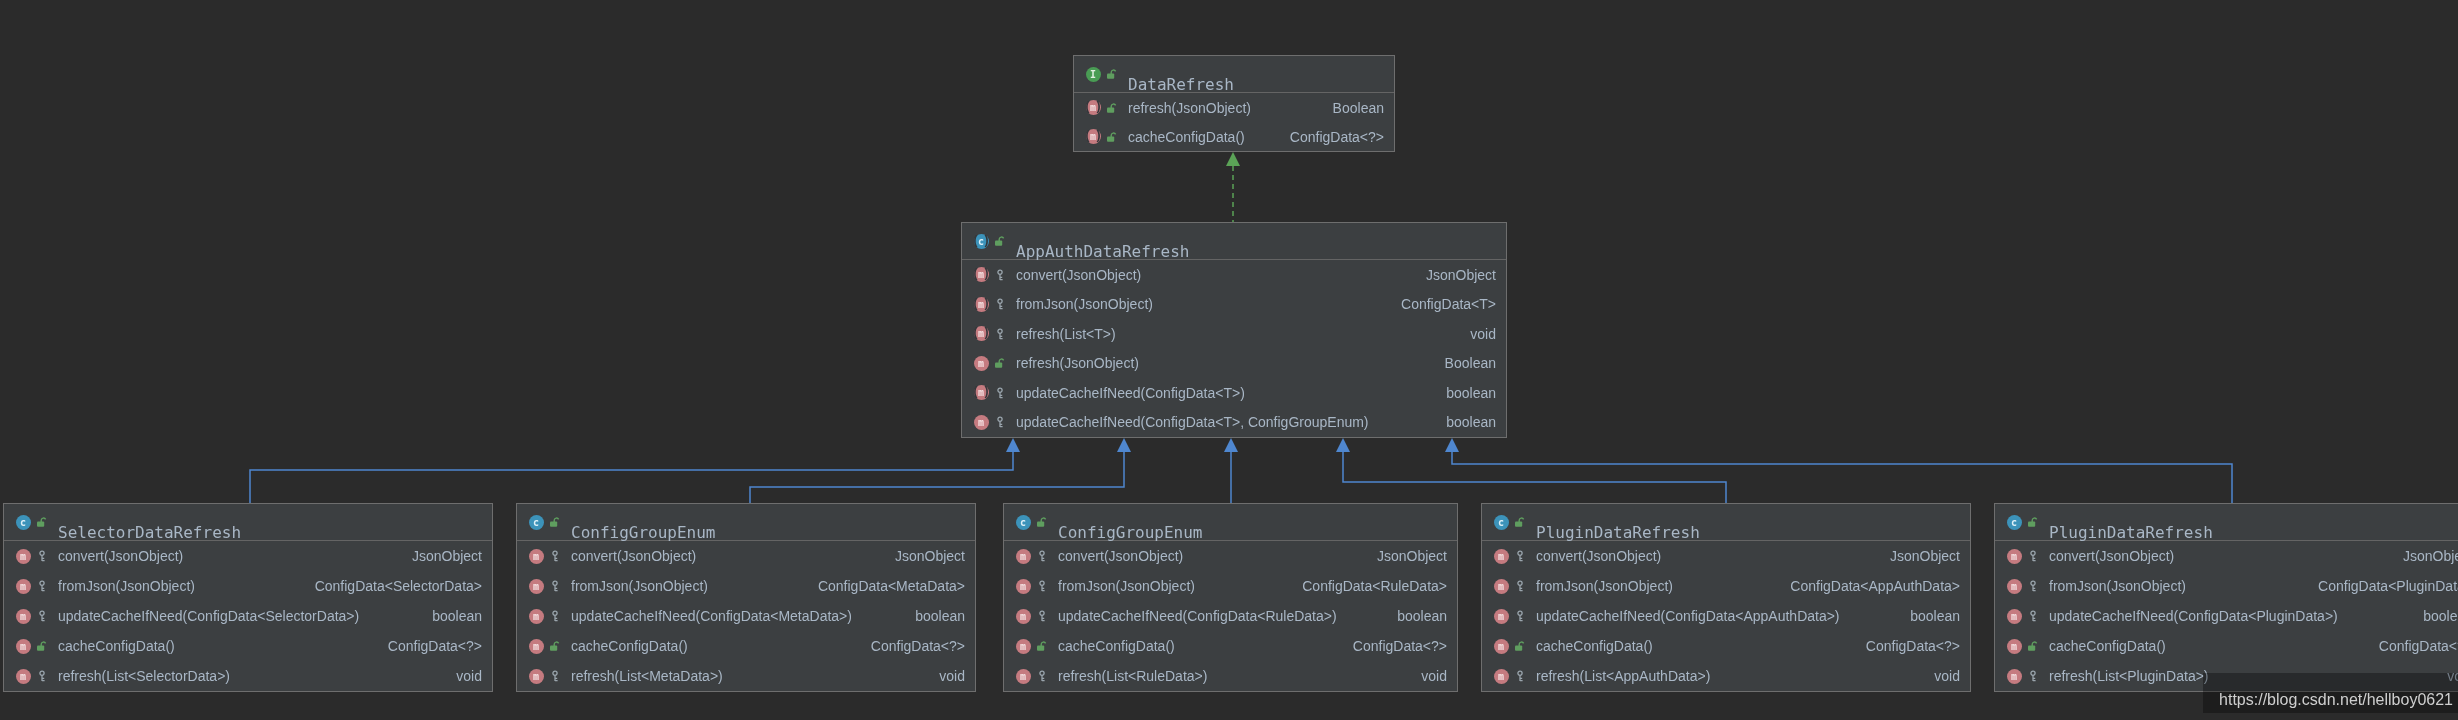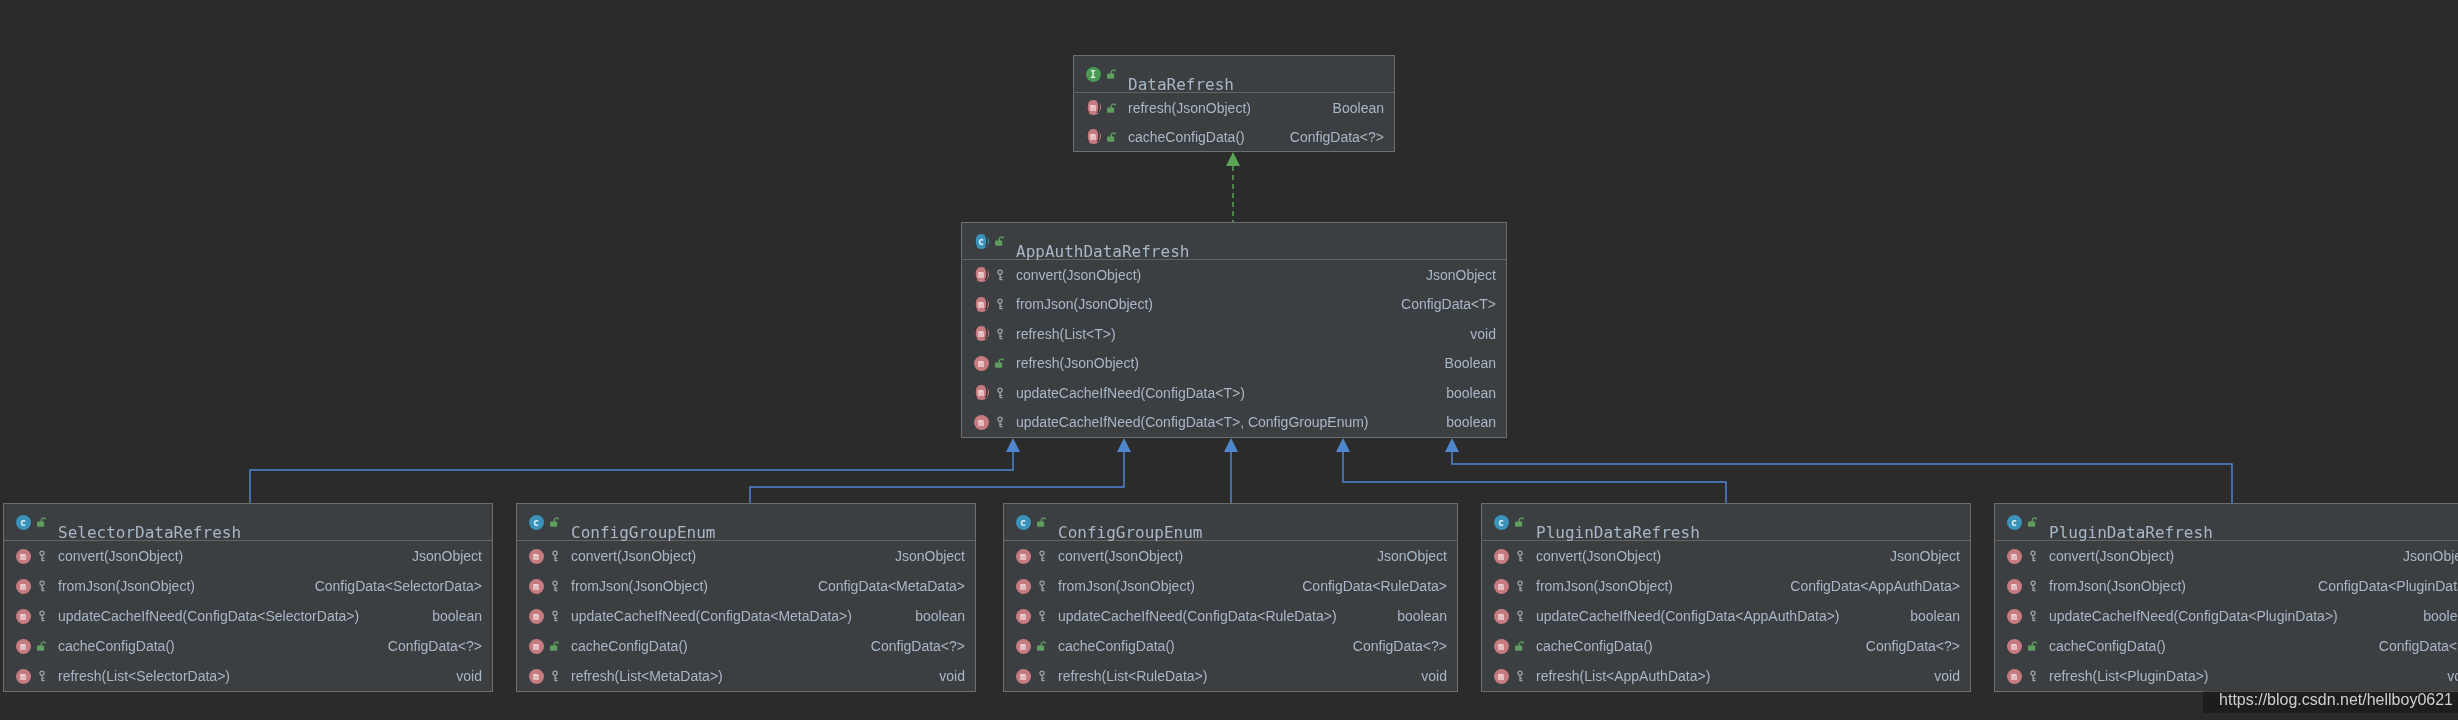--- a/index.html
+++ b/index.html
@@ -42,21 +42,21 @@
   .abs::before,.abs::after{
     position:absolute;top:-1px;color:#33363a;
     font:bold 12px "Liberation Sans",sans-serif;line-height:15px;
   }
   .abs::before{content:"(";left:0px;}
   .abs::after{content:")";right:0px;}
   .edges{position:absolute;left:0;top:0;}
   .watermark{
     position:absolute;right:0;bottom:7px;
     background:rgba(0,0,0,0.32);color:#cfcfcf;
-    font-size:16px;padding:0 5px 4px 16px;white-space:pre;margin-top:34px;
+    font-size:16px;padding:18px 5px 4px 16px;white-space:pre;margin-top:34px;
   }
 </style>
 </head>
 <body>
 
 <svg class="edges" width="2458" height="720">
 
   <g>
     <polygon points="1233,152 1226,166 1240,166" fill="#5ba357"></polygon>
     <path d="M1233 166 V222" stroke="#5ba357" stroke-width="1.5" stroke-dasharray="5 4" fill="none"></path>

